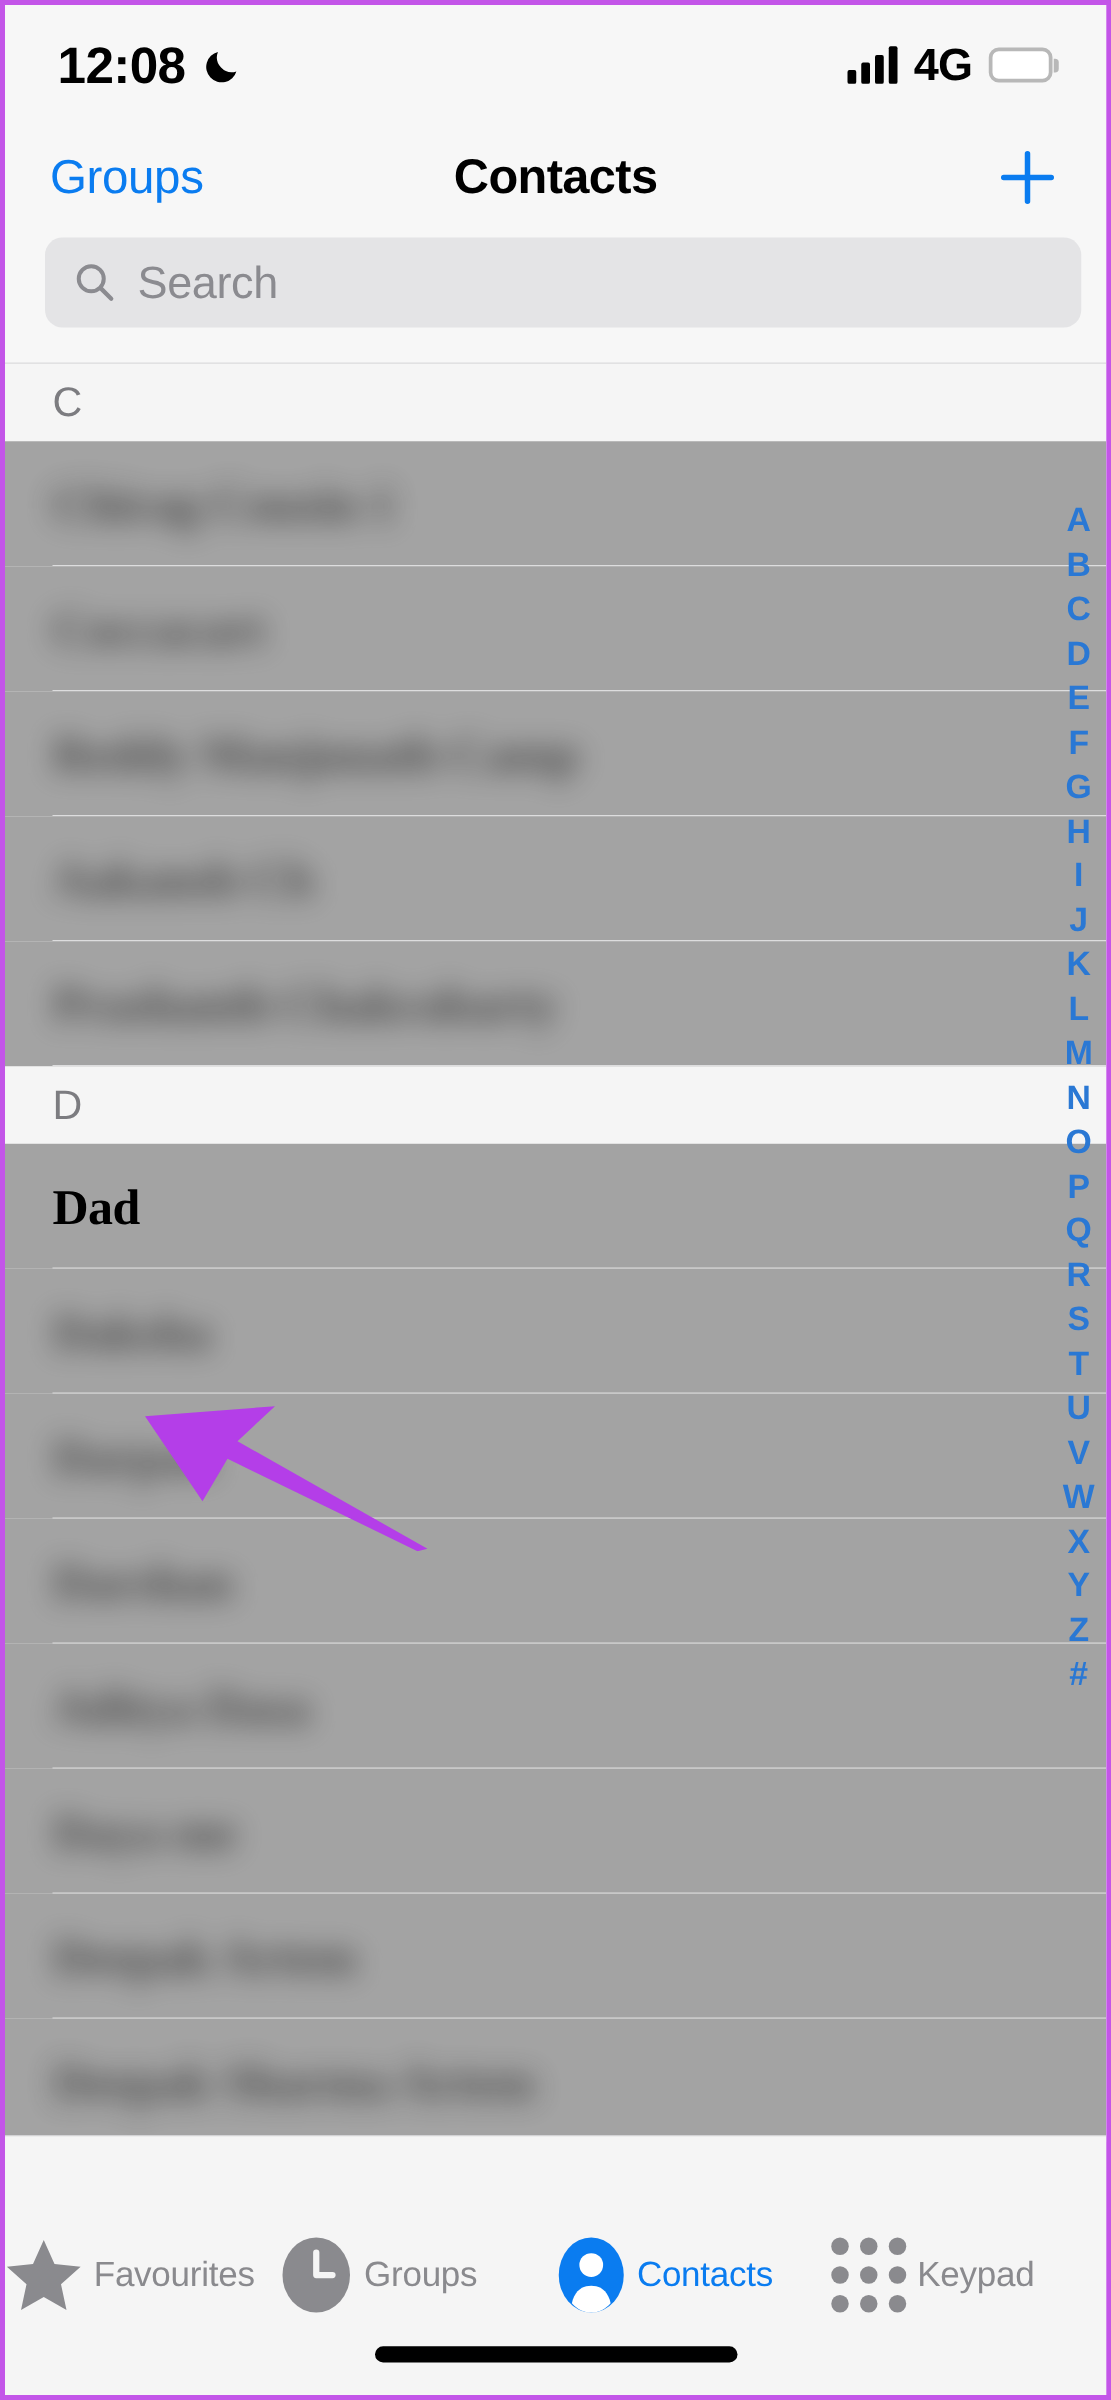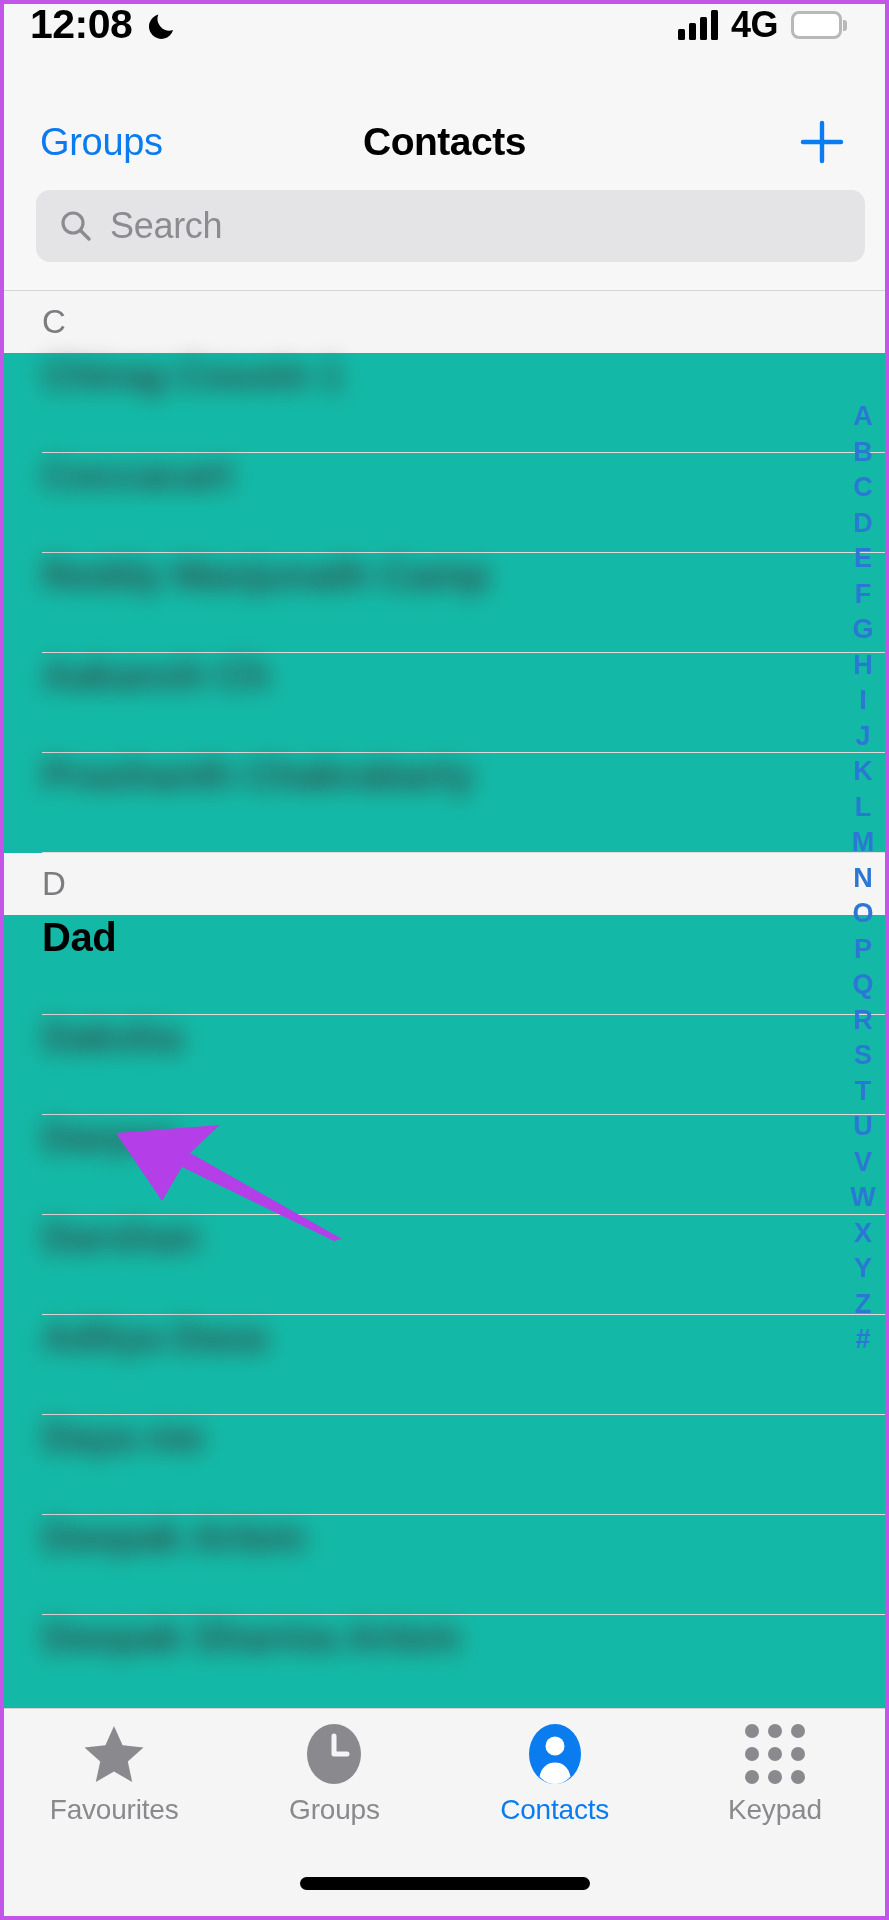--- a/index.html
+++ b/index.html
@@ -17,23 +17,23 @@
     background:#ffffff;
     overflow:hidden;
   }
 
   
   .status-bar {
     position:relative;
     height:96px;
     background:#F7F7F7;
     display:flex;
-    align-items:flex-start;
+    align-items:center;
     justify-content:space-between;
-    padding:0 38px 0 26px;
+    padding:0 38px 0 42px;
   }
   .status-left { display:flex; align-items:center; gap:14px; }
   .status-time {
     font-size:41px; font-weight:bold; color:#000;
     letter-spacing:-0.5px; line-height:1;
   }
   .moon-icon { width:34px; height:34px; display:block; }
   .status-right { display:flex; align-items:center; gap:13px; }
   .signal-bars { display:flex; align-items:flex-end; gap:4px; height:30px; }
   .signal-bars i { width:7px; background:#000; border-radius:1.5px; display:block; }
@@ -107,25 +107,26 @@
   .section-header {
     height:62px;
     background:#F5F5F5;
     display:flex; align-items:center;
     padding-left:38px;
     font-size:33px; color:#7C7C80;
     letter-spacing:0.2px;
   }
   .row {
     height:100px;
-    display:flex; align-items:flex-start;
+    display:flex; align-items:center;
     padding-left:38px;
     position:relative;
-    background:#14b8a6;
+    background:#a3a3a3;
     cursor:pointer;
+    font-family:Liberation Serif, serif;
   }
   .row::after {
     content:""; position:absolute;
     left:38px; right:0; bottom:0;
     height:1px; background:#DDDDDE;
   }
   .row-name {
     font-size:40px; color:#000;
     letter-spacing:-0.4px;
     font-weight:400;
@@ -172,21 +173,21 @@
     position:absolute;
     left:0; right:0; bottom:0;
     height:208px;
     background:#F5F5F5;
     border-top:1px solid #D2D2D4;
     display:flex;
     padding-top:14px;
   }
   .tab {
     flex:1;
-    display:flex; flex-direction:column;
+    display:flex; flex-direction:row;
     align-items:center; justify-content:flex-start;
     gap:9px; cursor:pointer;
   }
   .tab-icon { height:62px; display:flex; align-items:center; justify-content:center; }
   .tab-label {
     font-size:28px; color:#8A8A8E; letter-spacing:-0.2px;
   }
   .tab.active .tab-label { color:#0A7CF0; }
   .home-indicator {
     position:absolute;

